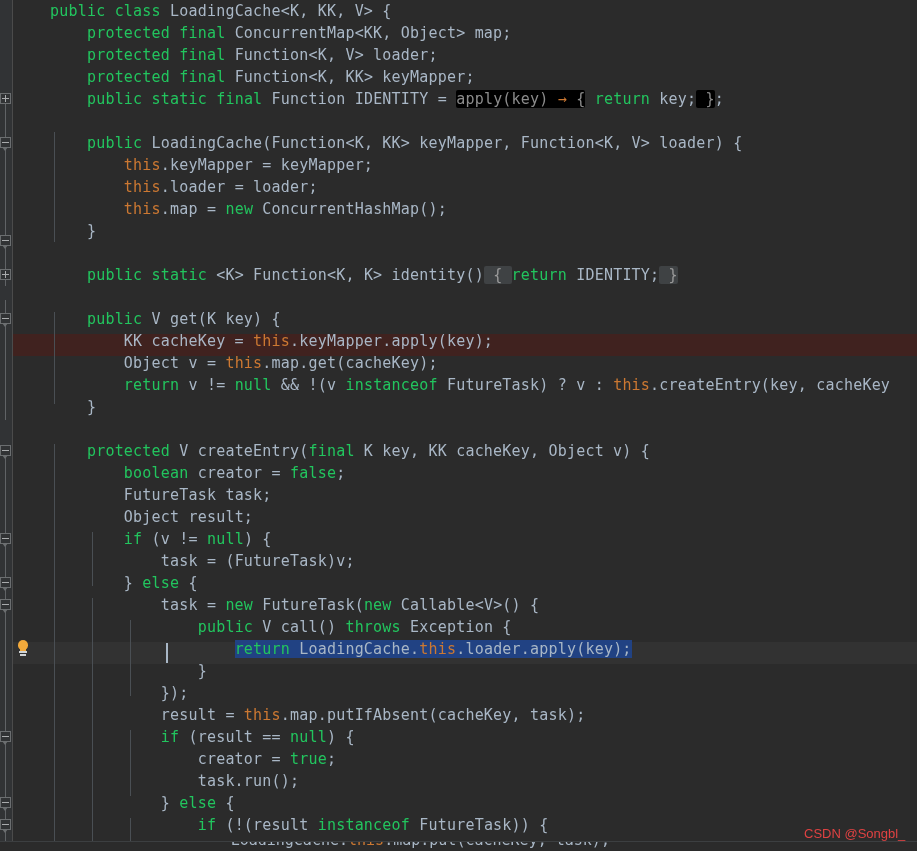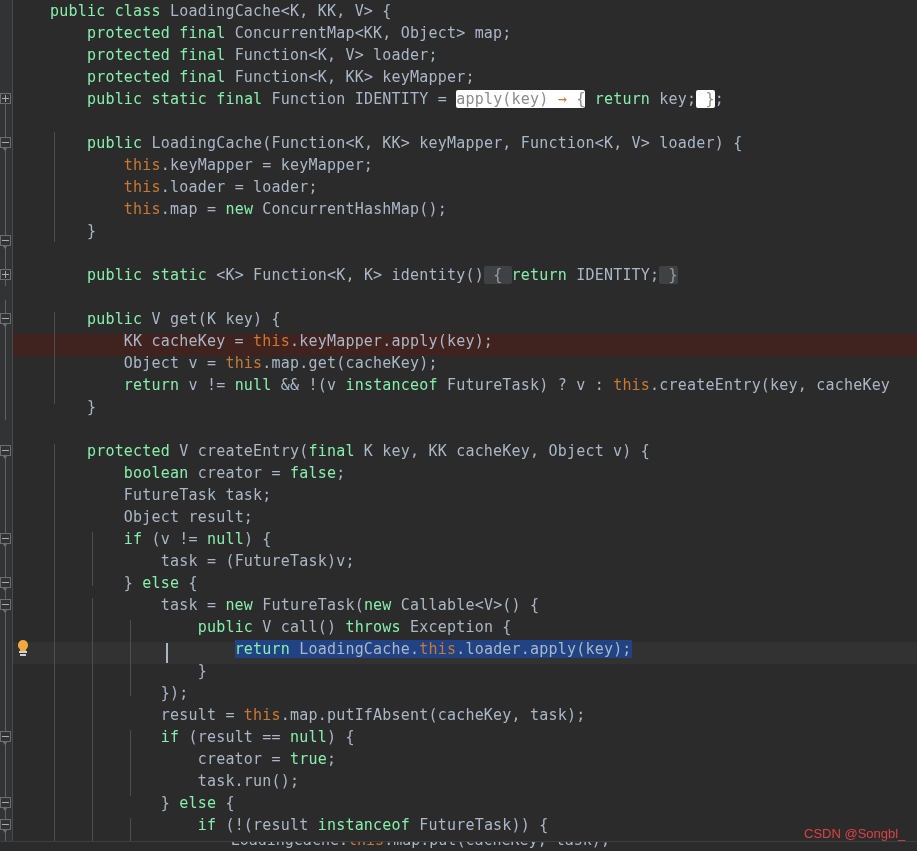--- a/index.html
+++ b/index.html
@@ -157,33 +157,33 @@
     color: #a9b7c6;
     letter-spacing: 0.2px;
   }
   #code-text .ln {
     display: block;
     height: 22px;
     padding-left: 37px;
   }
 
   
-  .kw    { color: #86efac; }       
+  .kw    { color: #22c55e; }       
   .cls   { color: #a9b7c6; }
   .arrow { color: #cc7832; }
   .kwt   { color: #cc7832; }
 
   
   .fold-chip {
     background: #3f4244;
     border-radius: 2px;
     color: #9a9a9a;
   }
   .fold-lambda {
-    background: #ffffff;
+    background: #000000;
     border-radius: 2px;
     color: #8c8c8c;
   }
 
   
   .sel {
     background: #214283;
     color: inherit;
   }
   #sel-caret {

